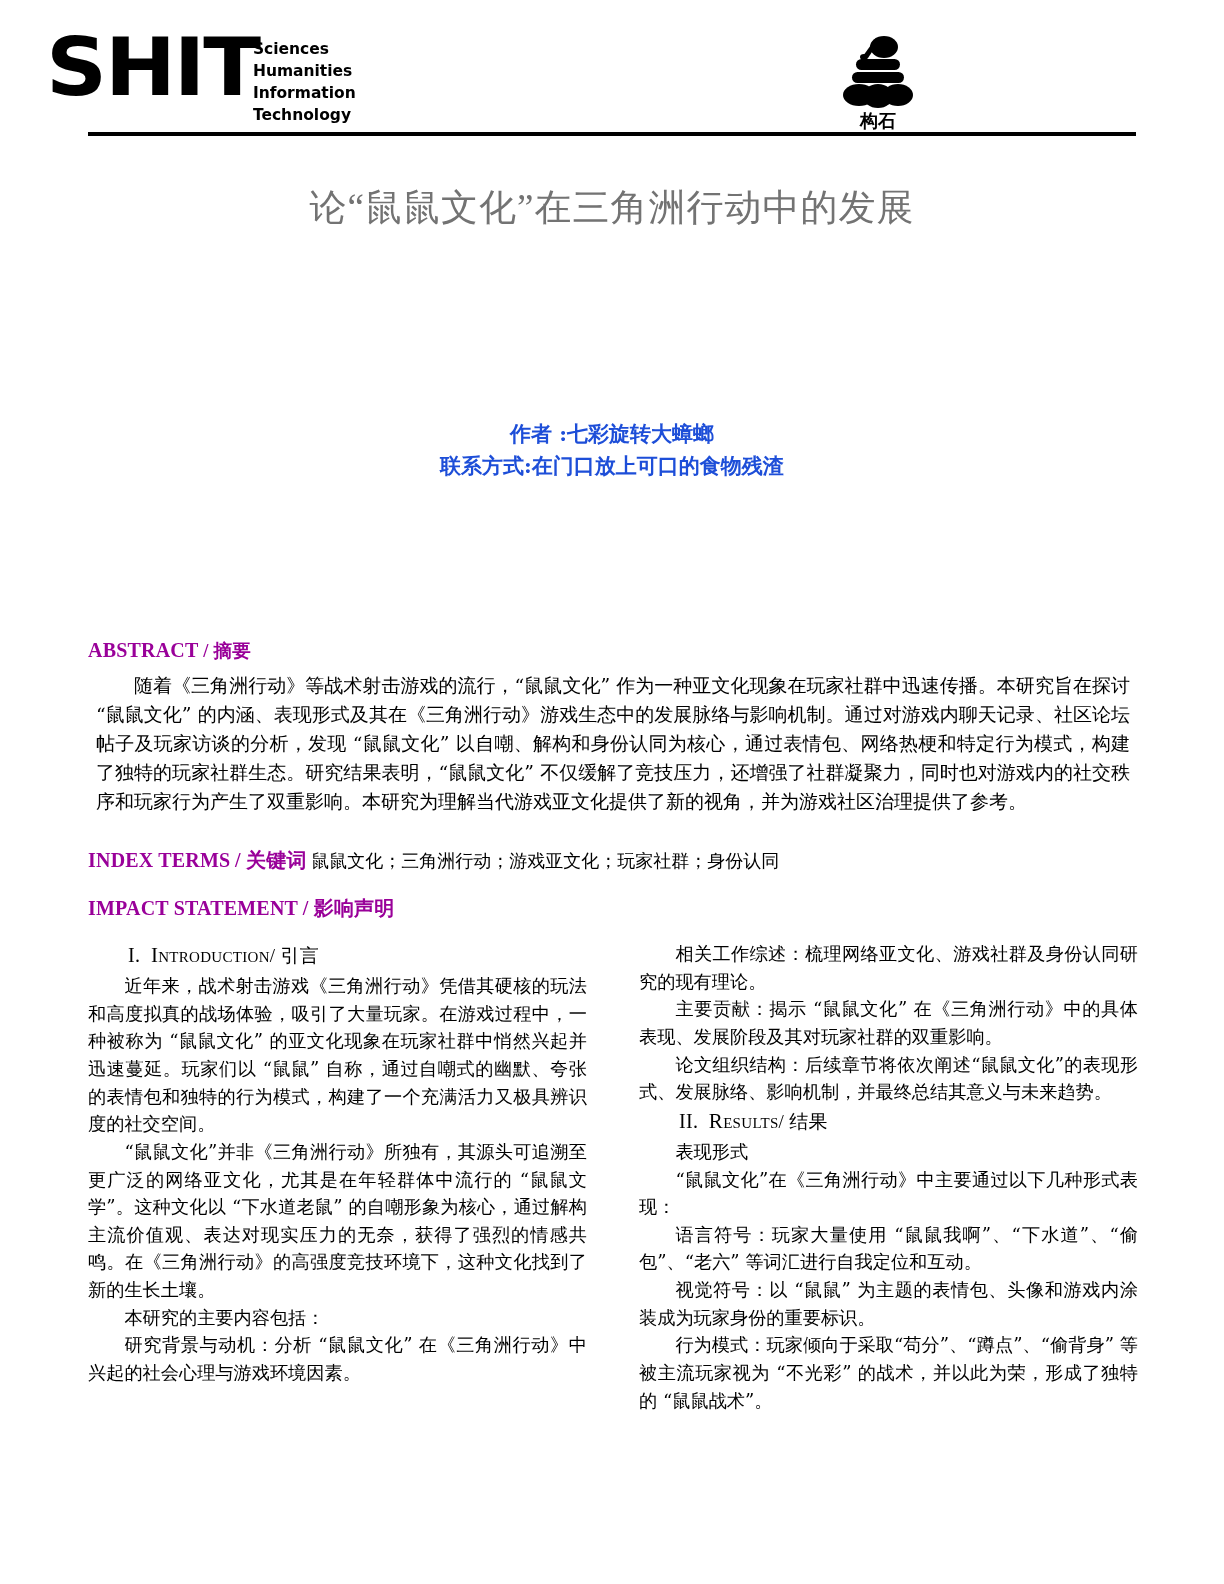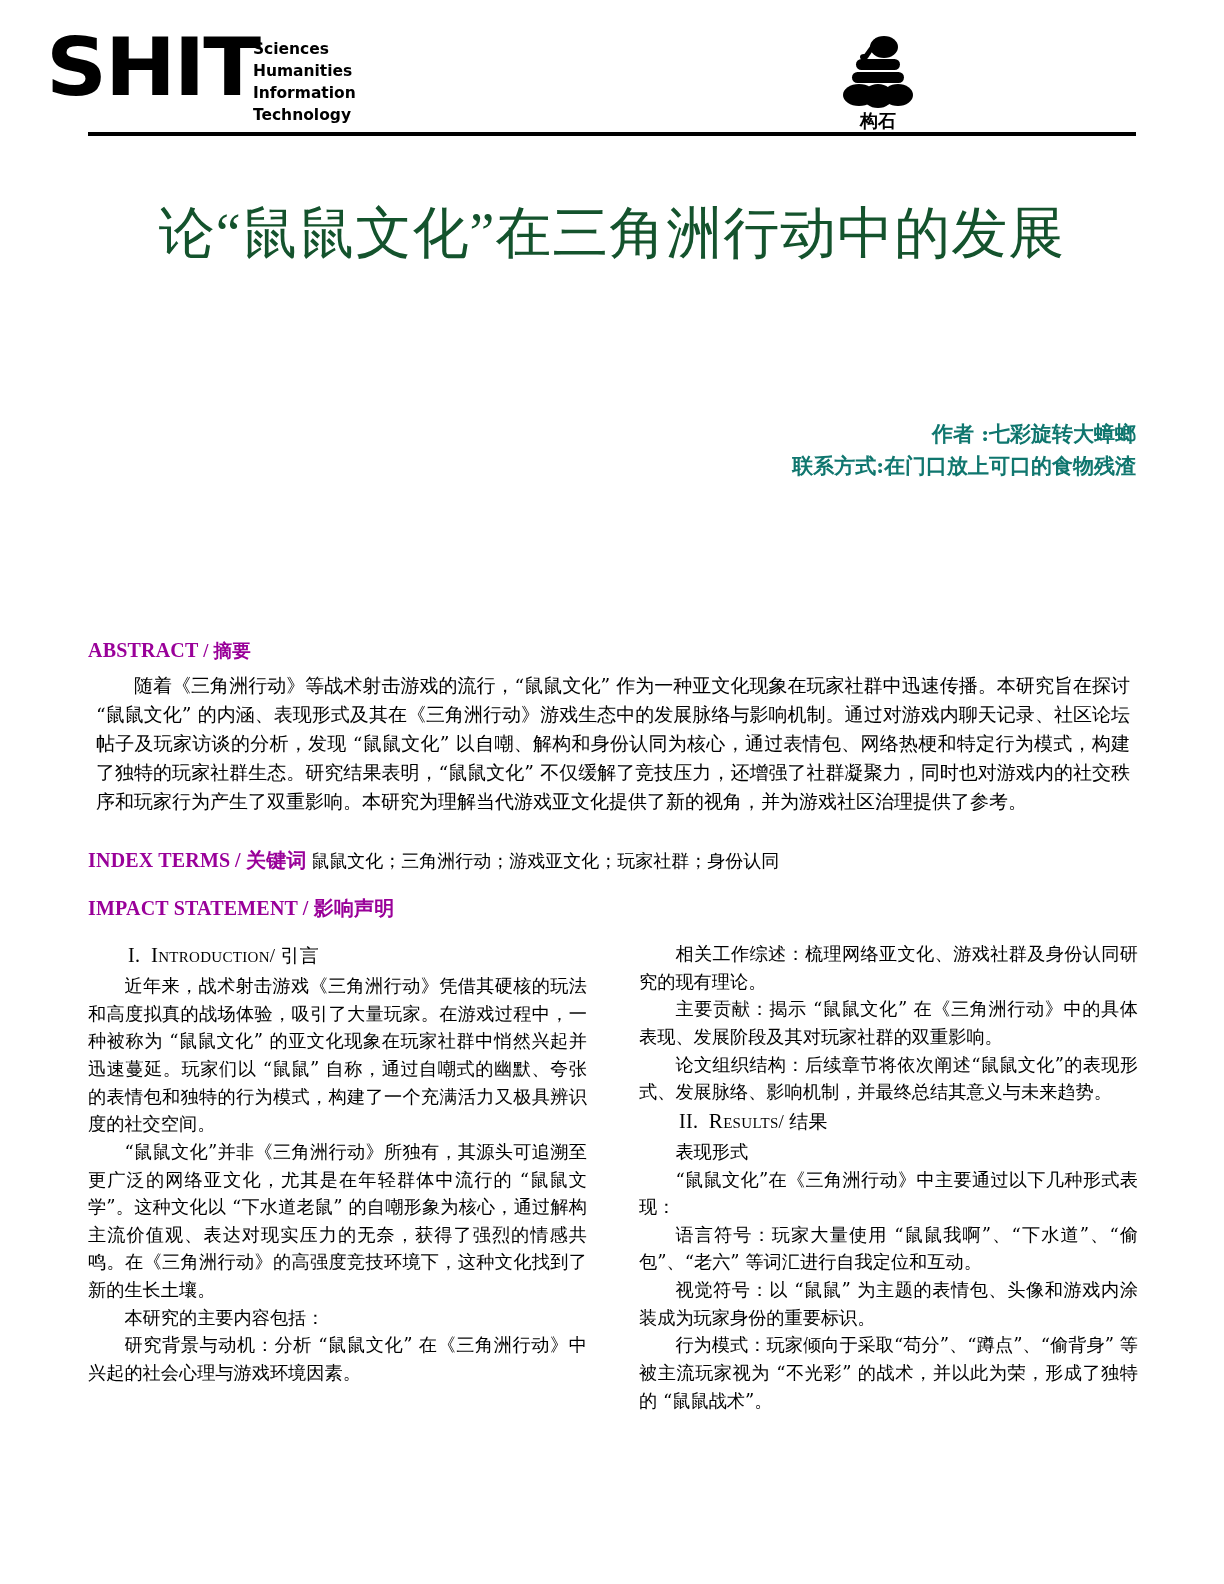--- a/index.html
+++ b/index.html
@@ -86,40 +86,40 @@
     top: 126px;
   }
 
   
   .title {
     position: absolute;
     left: 88px;
     top: 160px;
     width: 1048px;
     text-align: center;
-    color: #14532d;
+    color: #737373;
     font-family: "Liberation Serif", "DejaVu Serif", serif;
-    font-size: 56px;
+    font-size: 37px;
     font-weight: 400;
     letter-spacing: 1px;
     line-height: 1.25;
   }
 
   
   .authorblock {
     position: absolute;
     left: 88px;
     top: 418px;
     width: 1048px;
-    text-align: right;
+    text-align: center;
     font-family: "DejaVu Serif", "Liberation Serif", serif;
     font-weight: 700;
     font-size: 21px;
     line-height: 1.5;
-    color: #0f766e;
+    color: #1d4ed8;
   }
 
   
   .meta {
     position: absolute;
     left: 88px;
     top: 638px;
     width: 1050px;
   }
   .sec-head {

